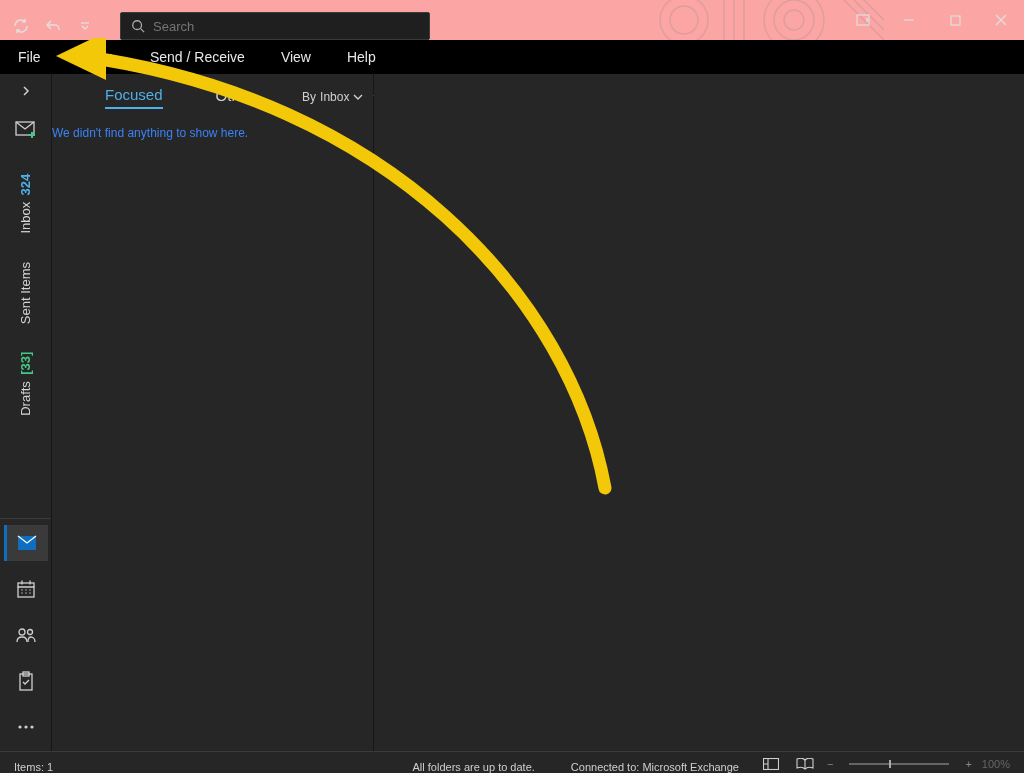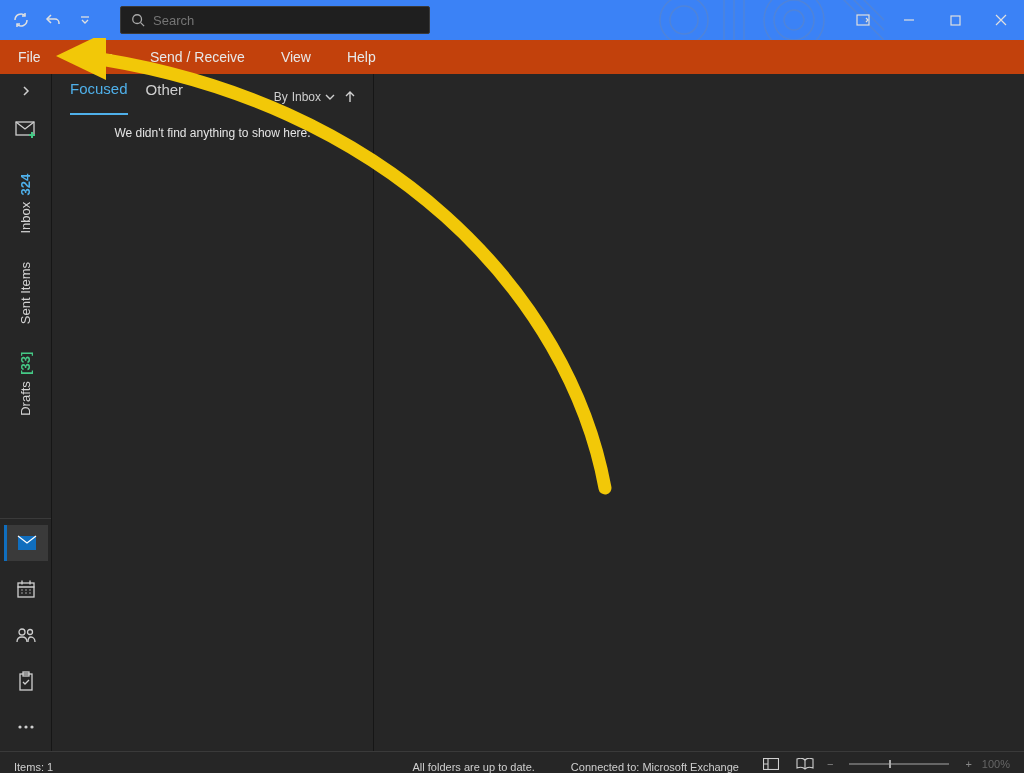--- a/index.html
+++ b/index.html
@@ -10,23 +10,23 @@
       font-family: "Segoe UI", Arial, sans-serif;
       color: #d4d4d4;
       overflow: hidden;
       position: relative;
       font-size: 13px;
     }
 
     
     .titlebar {
       height: 40px;
-      background: #3b82f6;
-      display: flex;
-      align-items: center;
+      background: #fca5a5;
+      display: flex;
+      align-items: flex-end;
       position: relative;
     }
     .titlebar-left {
       display: flex;
       align-items: center;
       gap: 6px;
       padding: 0 8px;
     }
     .title-icon-btn {
       width: 26px;
@@ -78,21 +78,21 @@
       height: 40px;
       display: flex;
       align-items: center;
       justify-content: center;
       cursor: pointer;
     }
 
     
     .menubar {
       height: 34px;
-      background: #c2410c;
+      background: #000000;
       display: flex;
       align-items: stretch;
     }
     .menu-item {
       display: flex;
       align-items: center;
       padding: 0 18px;
       cursor: pointer;
       font-size: 14px;
       color: #e8e8e8;
@@ -186,21 +186,22 @@
     .msg-header {
       height: 46px;
       display: flex;
       align-items: center;
       padding: 0 18px;
       gap: 18px;
     }
     .pivot {
       font-size: 15px;
       cursor: pointer;
-      padding-bottom: 16px;
+      padding-bottom: 4px;
+      margin-left: 35px;
     }
     .pivot.active {
       color: #4fb0ea;
       border-bottom: 2px solid #4fb0ea;
     }
     .pivot.inactive {
       color: #cfcfcf;
       text-align: center;
     }
     .msg-header-right {
@@ -212,23 +213,22 @@
       color: #cfcfcf;
       padding-left: 31px;
     }
     .sort-group {
       display: flex;
       align-items: center;
       gap: 4px;
       cursor: pointer;
     }
     .empty-msg {
-      text-align: center;
       font-size: 12px;
-      color: #e5e5e5;
+      color: #3b82f6;
       padding-top: 6px;
     }
 
     
     .reading-pane {
       flex: 1;
       background: #262626;
     }
 
     

